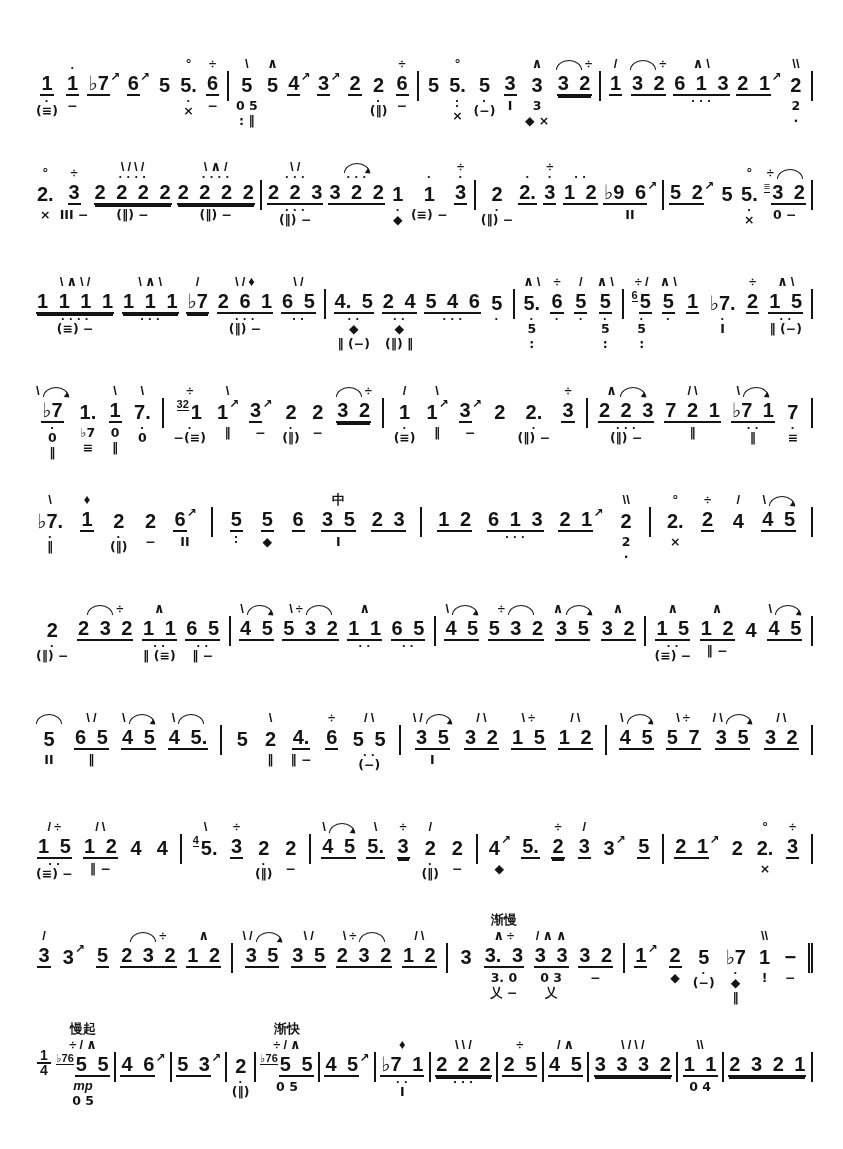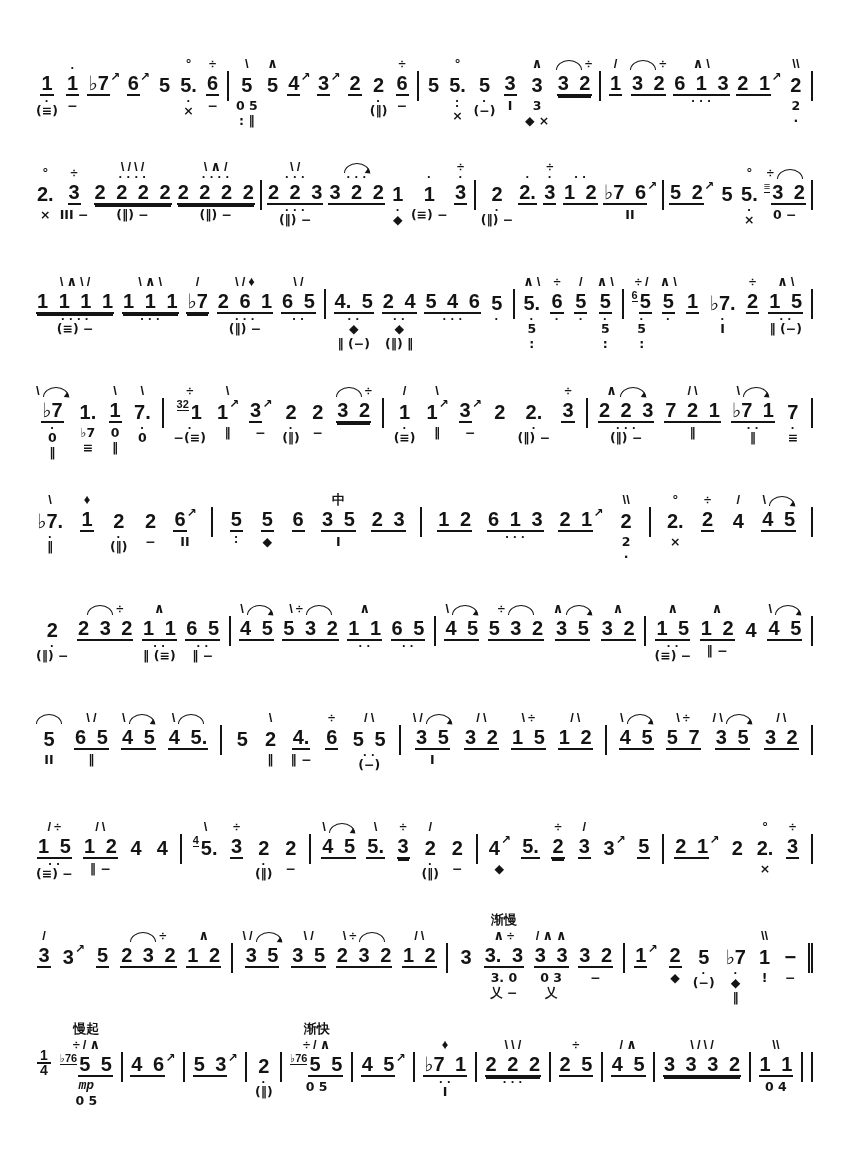--- a/index.html
+++ b/index.html
@@ -30,21 +30,21 @@
         padding:0 1px;}
   .u1{border-bottom:2px solid #141414;}
   .u2{border-bottom:2px solid #141414;box-shadow:0 3px 0 -1px #141414;}
   .grace{font-size:11px;font-weight:bold;align-self:flex-start;
          border-bottom:1.5px solid #141414;margin-right:1px;line-height:12px;}
   .sup{font-size:12px;font-weight:bold;align-self:flex-start;line-height:12px;}
   .bot{display:flex;flex-direction:column;align-items:center;margin-top:2px;}
   .below{font-size:12.5px;font-weight:bold;white-space:nowrap;line-height:15px;
          font-family:"DejaVu Sans",sans-serif;}
   .dyn{font-size:13px;font-weight:bold;font-style:italic;
-       font-family:Liberation Mono, monospace;line-height:14px;}
+       font-family:Liberation Sans, sans-serif;line-height:14px;}
   .bar{width:2px;height:30px;background:#141414;margin-top:37px;}
   .dbar{box-shadow:3px 0 0 #141414;margin-right:3px;}
   .tswrap{display:flex;flex-direction:column;align-items:center;
           font-size:14px;font-weight:bold;line-height:13px;}
   .tswrap .num{border-bottom:2px solid #141414;padding:0 3px;}
 </style>
 </head>
 <body>
 
 <div id="score">
@@ -481,21 +481,21 @@
           <div class="dots">· ·</div>
         </div>
         <div class="mainw">
           <span class="main u1">1 2</span>
         </div>
         <div class="bot"></div>
       </div>
       <div class="cell">
         <div class="top"></div>
         <div class="mainw">
-          <span class="main u1">♭7 6</span>
+          <span class="main u1">♭9 6</span>
           <span class="sup">↗</span>
         </div>
         <div class="bot">
           <div class="below">II</div>
         </div>
       </div>
       <div class="bar"></div>
       <div class="cell">
         <div class="top"></div>
         <div class="mainw">
@@ -2255,15 +2255,22 @@
           </div>
         </div>
         <div class="mainw">
           <span class="main u1">1 1</span>
         </div>
         <div class="bot">
           <div class="below">0 4</div>
         </div>
       </div>
       <div class="bar"></div>
+      <div class="cell">
+        <div class="top"></div>
+        <div class="mainw">
+          <span class="main u2">2 3 2 1</span>
+        </div>
+        <div class="bot"></div>
+      </div>
       <div class="bar"></div>
     </div>
   </div>
 
 </body></html>

